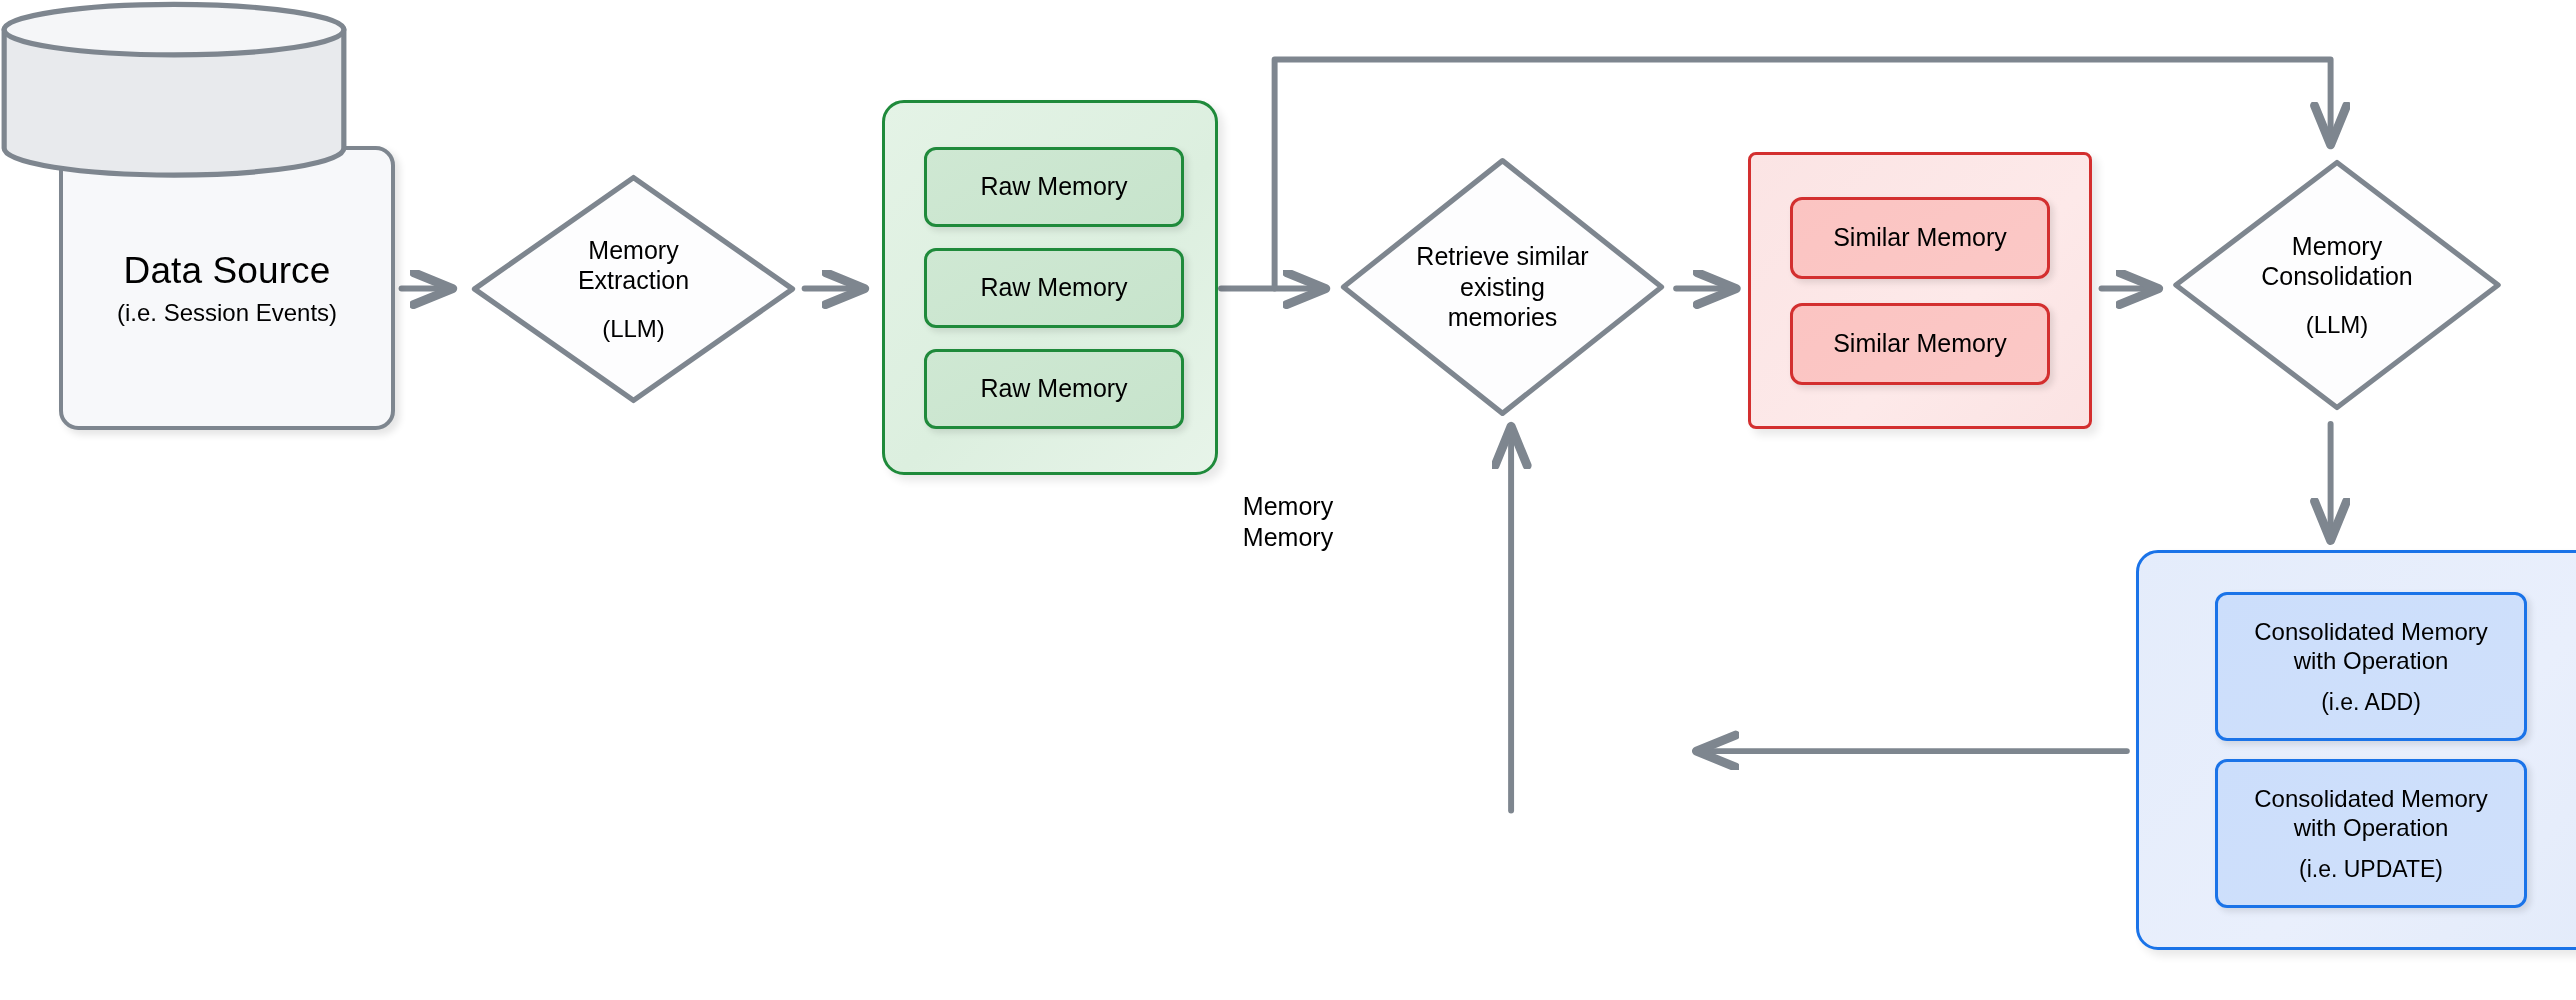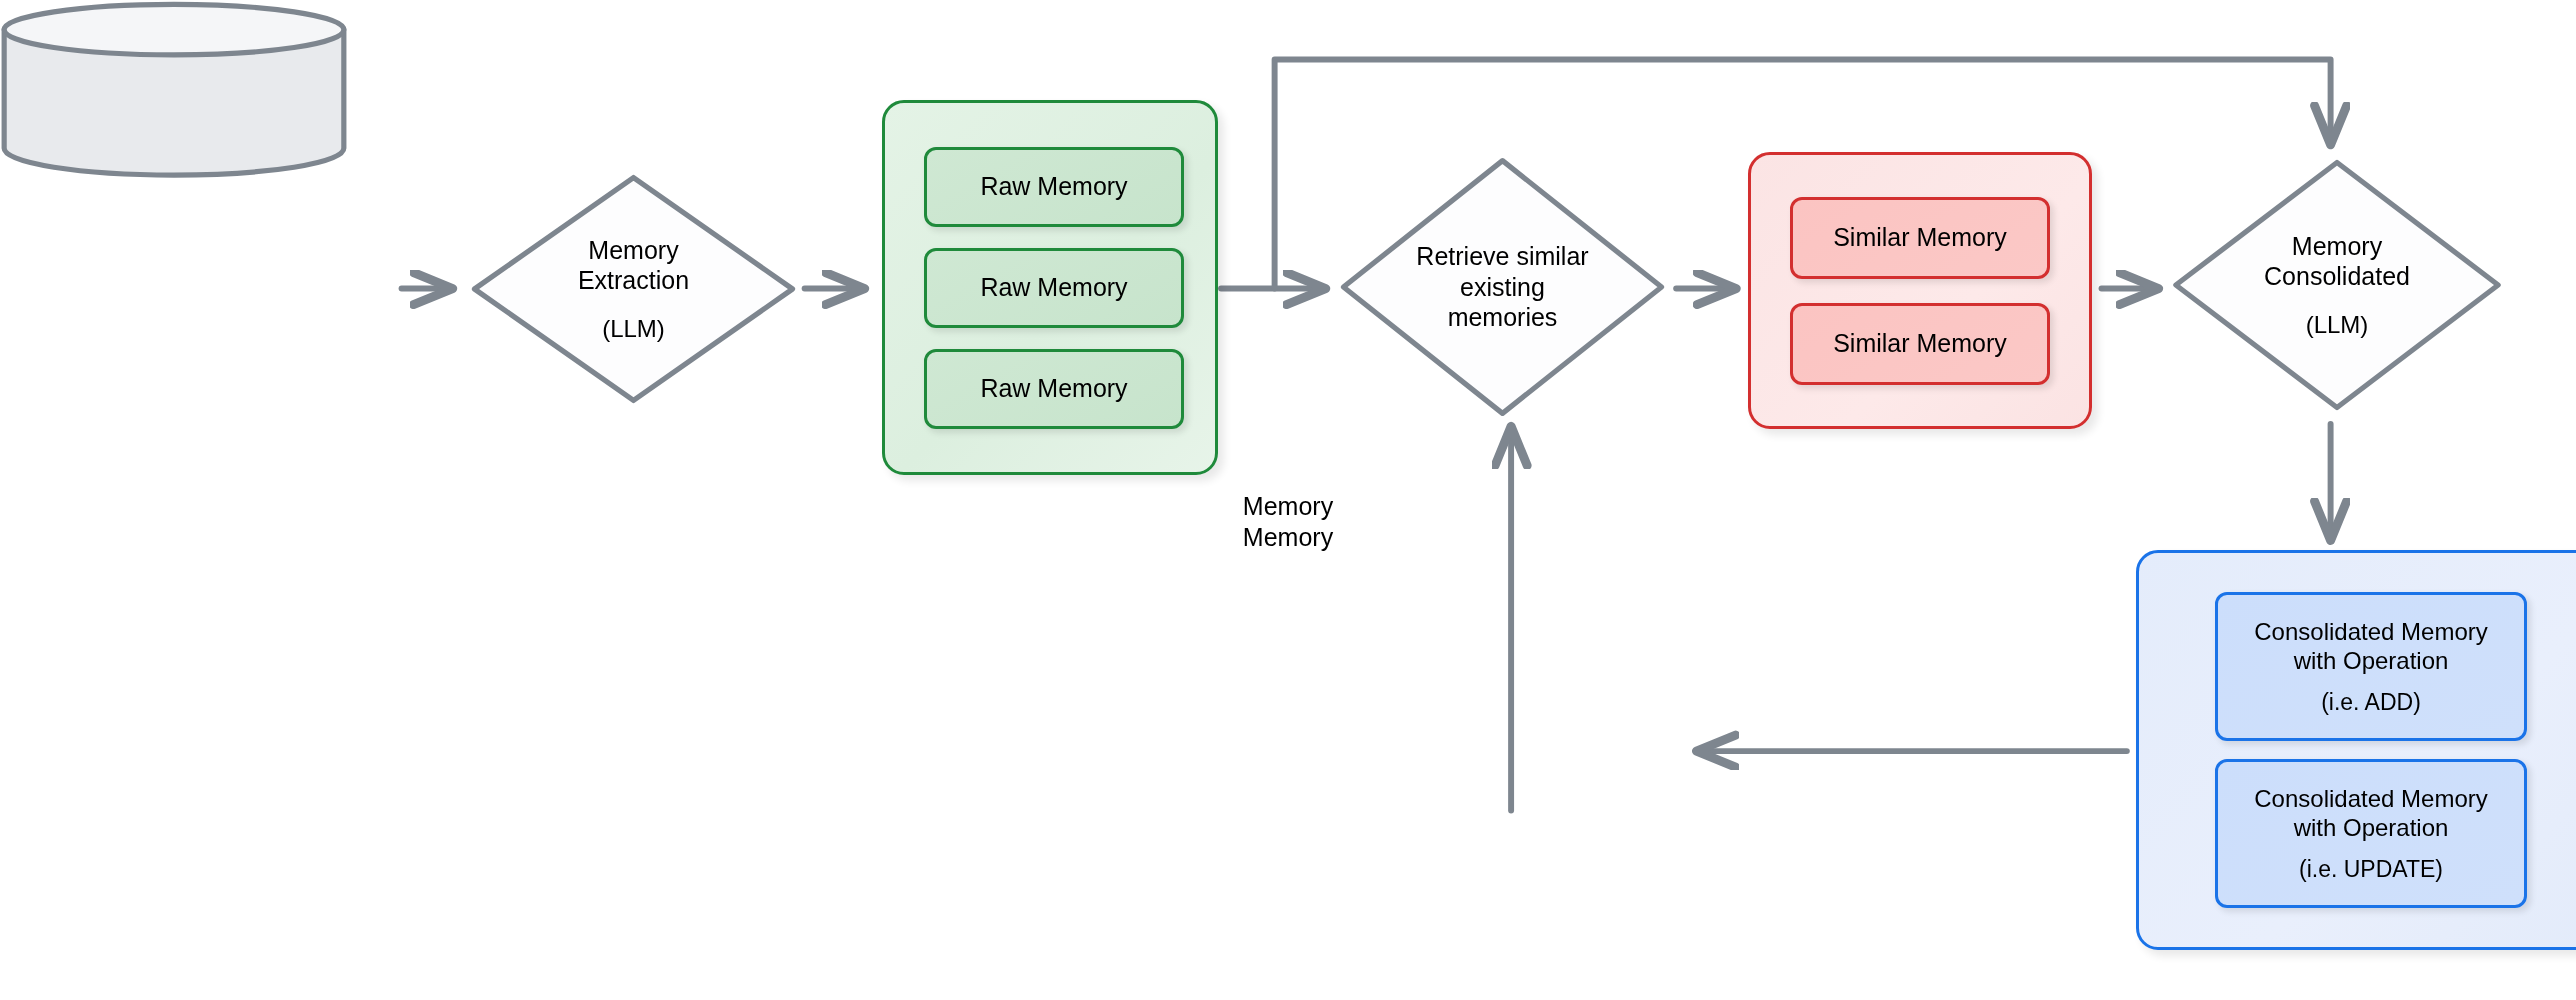--- a/index.html
+++ b/index.html
@@ -138,21 +138,21 @@
     font-size: 25px;
   }
 
   
   #group-similar-memories {
     left: 1748px;
     top: 152px;
     width: 344px;
     height: 277px;
     border: 3.7px solid #d32f2f;
-    border-radius: 22px;
+    border-radius: 8px;
     background: linear-gradient(135deg, #fbe4e4 0%, #fde9e9 60%, #fbe3e3 100%);
     box-shadow: 5.2px 5.2px 9px rgba(0,0,0,0.09);
     gap: 24px;
   }
   #group-similar-memories .chip {
     width: 260px;
     height: 82px;
     border: 3.7px solid #d32f2f;
     border-radius: 12px;
     background: linear-gradient(150deg, #fbc4c2 0%, #fbc8c6 100%);
@@ -243,20 +243,24 @@
       <path d="M 2826 388 L 2898 388" marker-end="url(#arrowhead)"></path>
 
       <path d="M 3134 570 L 3134 722" marker-end="url(#arrowhead)"></path>
 
       <path d="M 2860 1010 L 2286 1010" marker-end="url(#arrowhead)"></path>
 
       <path d="M 2032 1090 L 2032 578" marker-end="url(#arrowhead)"></path>
     </g>
   </svg>
 
+  <div class="node box-datasource">
+    <div class="title">Data Source</div>
+    <div class="sub">(i.e. Session Events)</div>
+  </div>
 
   <div class="diamond-wrap" id="node-memory-extraction">
     <svg width="327" height="232" viewBox="0 0 440 312" xmlns="http://www.w3.org/2000/svg">
       <path d="M 220 6 L 434 156 L 220 306 L 6 156 Z" fill="#fdfdfe" stroke="#7e868f" stroke-width="7" stroke-linejoin="round"></path>
     </svg>
     <div class="diamond-label">
       <div class="title">Memory</div>
       <div class="title">Extraction</div>
       <div class="sub">(LLM)</div>
     </div>
@@ -293,21 +297,21 @@
       <span>Similar Memory</span>
     </div>
   </div>
 
   <div class="diamond-wrap" id="node-consolidation">
     <svg width="332" height="254" viewBox="0 0 446 342" xmlns="http://www.w3.org/2000/svg">
       <path d="M 223 6 L 440 171 L 223 336 L 6 171 Z" fill="#fdfdfe" stroke="#7e868f" stroke-width="7" stroke-linejoin="round"></path>
     </svg>
     <div class="diamond-label">
       <div class="title">Memory</div>
-      <div class="title">Consolidated</div>
+      <div class="title">Consolidation</div>
       <div class="sub">(LLM)</div>
     </div>
   </div>
 
   <div class="group" id="group-consolidated-memories">
     <div class="chip">
       <span>Consolidated Memory</span>
       <span>with Operation</span>
       <span class="op">(i.e. ADD)</span>
     </div>

